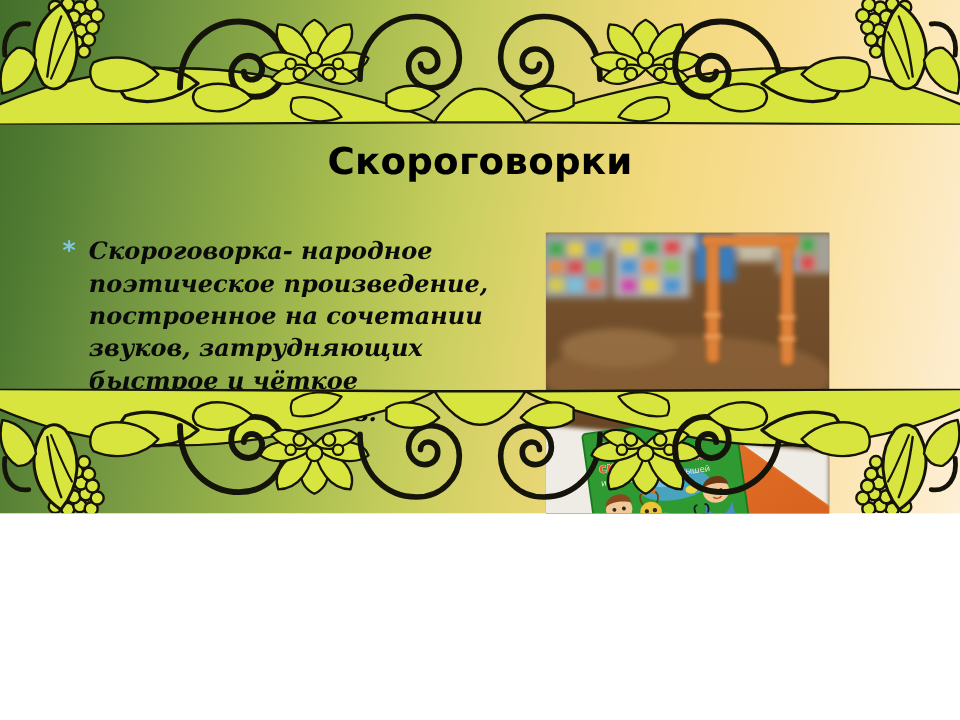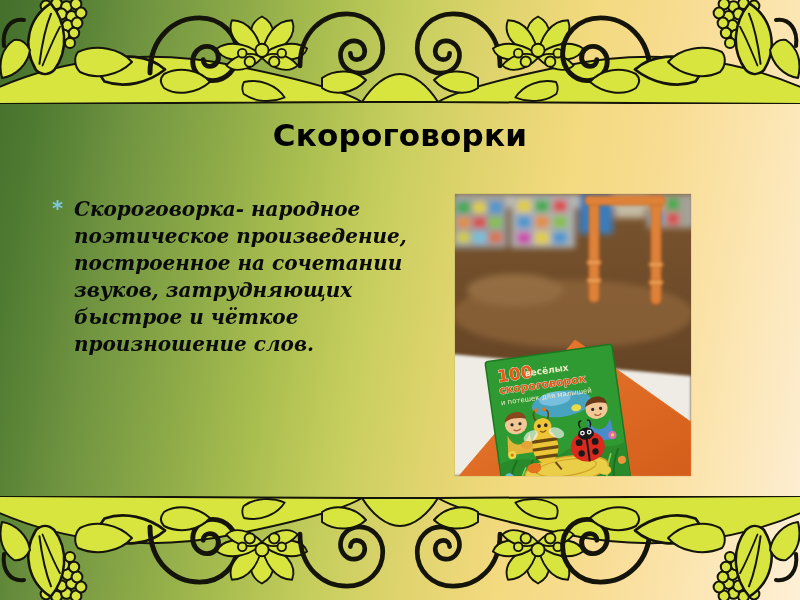--- a/index.html
+++ b/index.html
@@ -8,21 +8,21 @@
     padding: 0;
     background: #ffffff;
   }
   body {
     font-family: "Liberation Sans", sans-serif;
   }
 
   .slide {
     position: relative;
     width: 800px;
-    height: 600px;
+    height: 428px;
     overflow: hidden;
     background: linear-gradient(
         100deg,
         #436f2c 0%,
         #4e7a31 6%,
         #6f9340 16%,
         #8aa847 26%,
         #a8bd4f 36%,
         #c6ce5d 46%,
         #e0d46e 56%,

